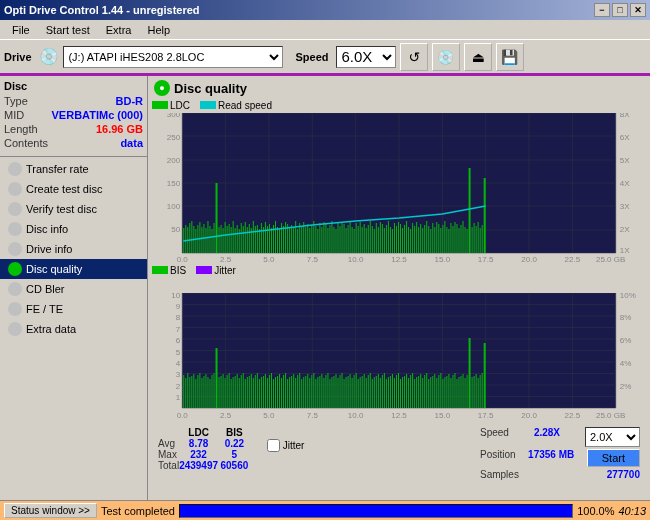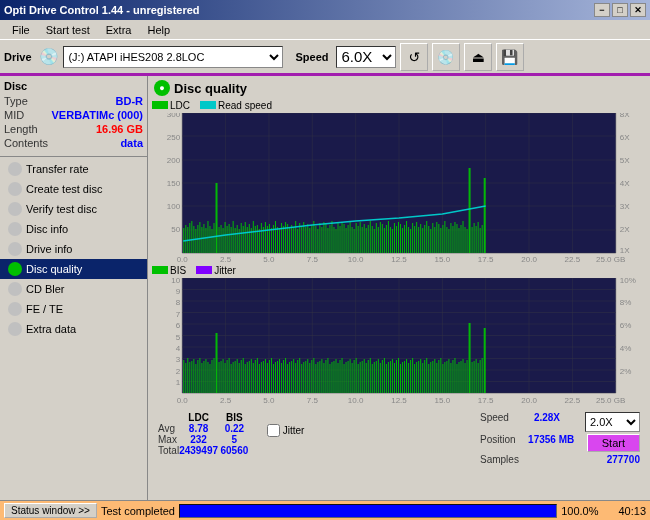--- a/index.html
+++ b/index.html
@@ -47,21 +47,21 @@
     .chart-legend { font-size: 10px; display: flex; gap: 10px; margin-bottom: 2px; align-items: center; }
     .legend-box { width: 16px; height: 8px; display: inline-block; margin-right: 2px; }
     .legend-box.green { background: #00c000; }
     .legend-box.cyan { background: #00c8c8; }
     .legend-box.purple { background: #8000ff; }
 
     
     .stats-area { padding: 2px 6px 4px 6px; font-size: 10px; }
     .jitter-check { display: flex; align-items: center; gap: 3px; }
     .speed-display-select { height: 20px; width: 55px; font-size: 11px; border: 1px inset #888; background: white; }
-    .start-btn { padding: 2px 14px; background: #d946ef; border: 1px outset #fff; cursor: pointer; font-size: 11px; }
+    .start-btn { padding: 2px 14px; background: #3b82f6; border: 1px outset #fff; cursor: pointer; font-size: 11px; }
 
     
     .status-bar { height: 20px; background: #fdba74; border-top: 1px solid #888; display: flex; align-items: center; padding: 0 4px; gap: 4px; font-size: 11px; }
     .status-window-btn { padding: 1px 6px; background: #d4d0c8; border: 1px outset #fff; cursor: pointer; font-size: 10px; }
     .progress-bar-outer { flex: 1; height: 14px; background: #888; border: 1px inset #666; }
     .progress-bar-inner { height: 100%; background: #0000ff; width: 100%; }
   </style>
 </head>
 <body>
 
@@ -383,21 +383,21 @@
           <text x="417" y="149" fill="#888" font-size="8" text-anchor="middle">22.5</text>
           <text x="455" y="149" fill="#888" font-size="8" text-anchor="middle">25.0 GB</text>
         </svg>
       </div>
 
       <div class="chart-legend" style="margin-top:2px;">
         <span><span class="legend-box green"></span><span>BIS</span></span>
         <span><span class="legend-box purple"></span><span>Jitter</span></span>
       </div>
 
-      <div style="height: 130px; position: relative;">
+      <div style="height: 130px; position: relative; margin-top: 15px;">
         <svg width="100%" height="100%" viewBox="0 0 490 130" preserveAspectRatio="none" style="position:absolute;top:0;left:0;">
 
           <rect x="30" y="0" width="430" height="115" fill="#1a1a4a"></rect>
 
           <line x1="30" y1="0" x2="460" y2="0" stroke="#334" stroke-width="0.5"></line>
           <line x1="30" y1="11.5" x2="460" y2="11.5" stroke="#334" stroke-width="0.5"></line>
           <line x1="30" y1="23" x2="460" y2="23" stroke="#334" stroke-width="0.5"></line>
           <line x1="30" y1="34.5" x2="460" y2="34.5" stroke="#334" stroke-width="0.5"></line>
           <line x1="30" y1="46" x2="460" y2="46" stroke="#334" stroke-width="0.5"></line>
           <line x1="30" y1="57.5" x2="460" y2="57.5" stroke="#334" stroke-width="0.5"></line>
@@ -666,14 +666,14 @@
   </div>
 </div>
 
 <div class="status-bar">
   <button class="status-window-btn">Status window &gt;&gt;</button>
   <span>Test completed</span>
   <div class="progress-bar-outer">
     <div class="progress-bar-inner"></div>
   </div>
   <span>100.0%</span>
-  <span style="margin-left:16px;">40:13</span>
+  <span style="margin-left:0;font-style:italic;">40:13</span>
 </div>
 
 </body></html>

